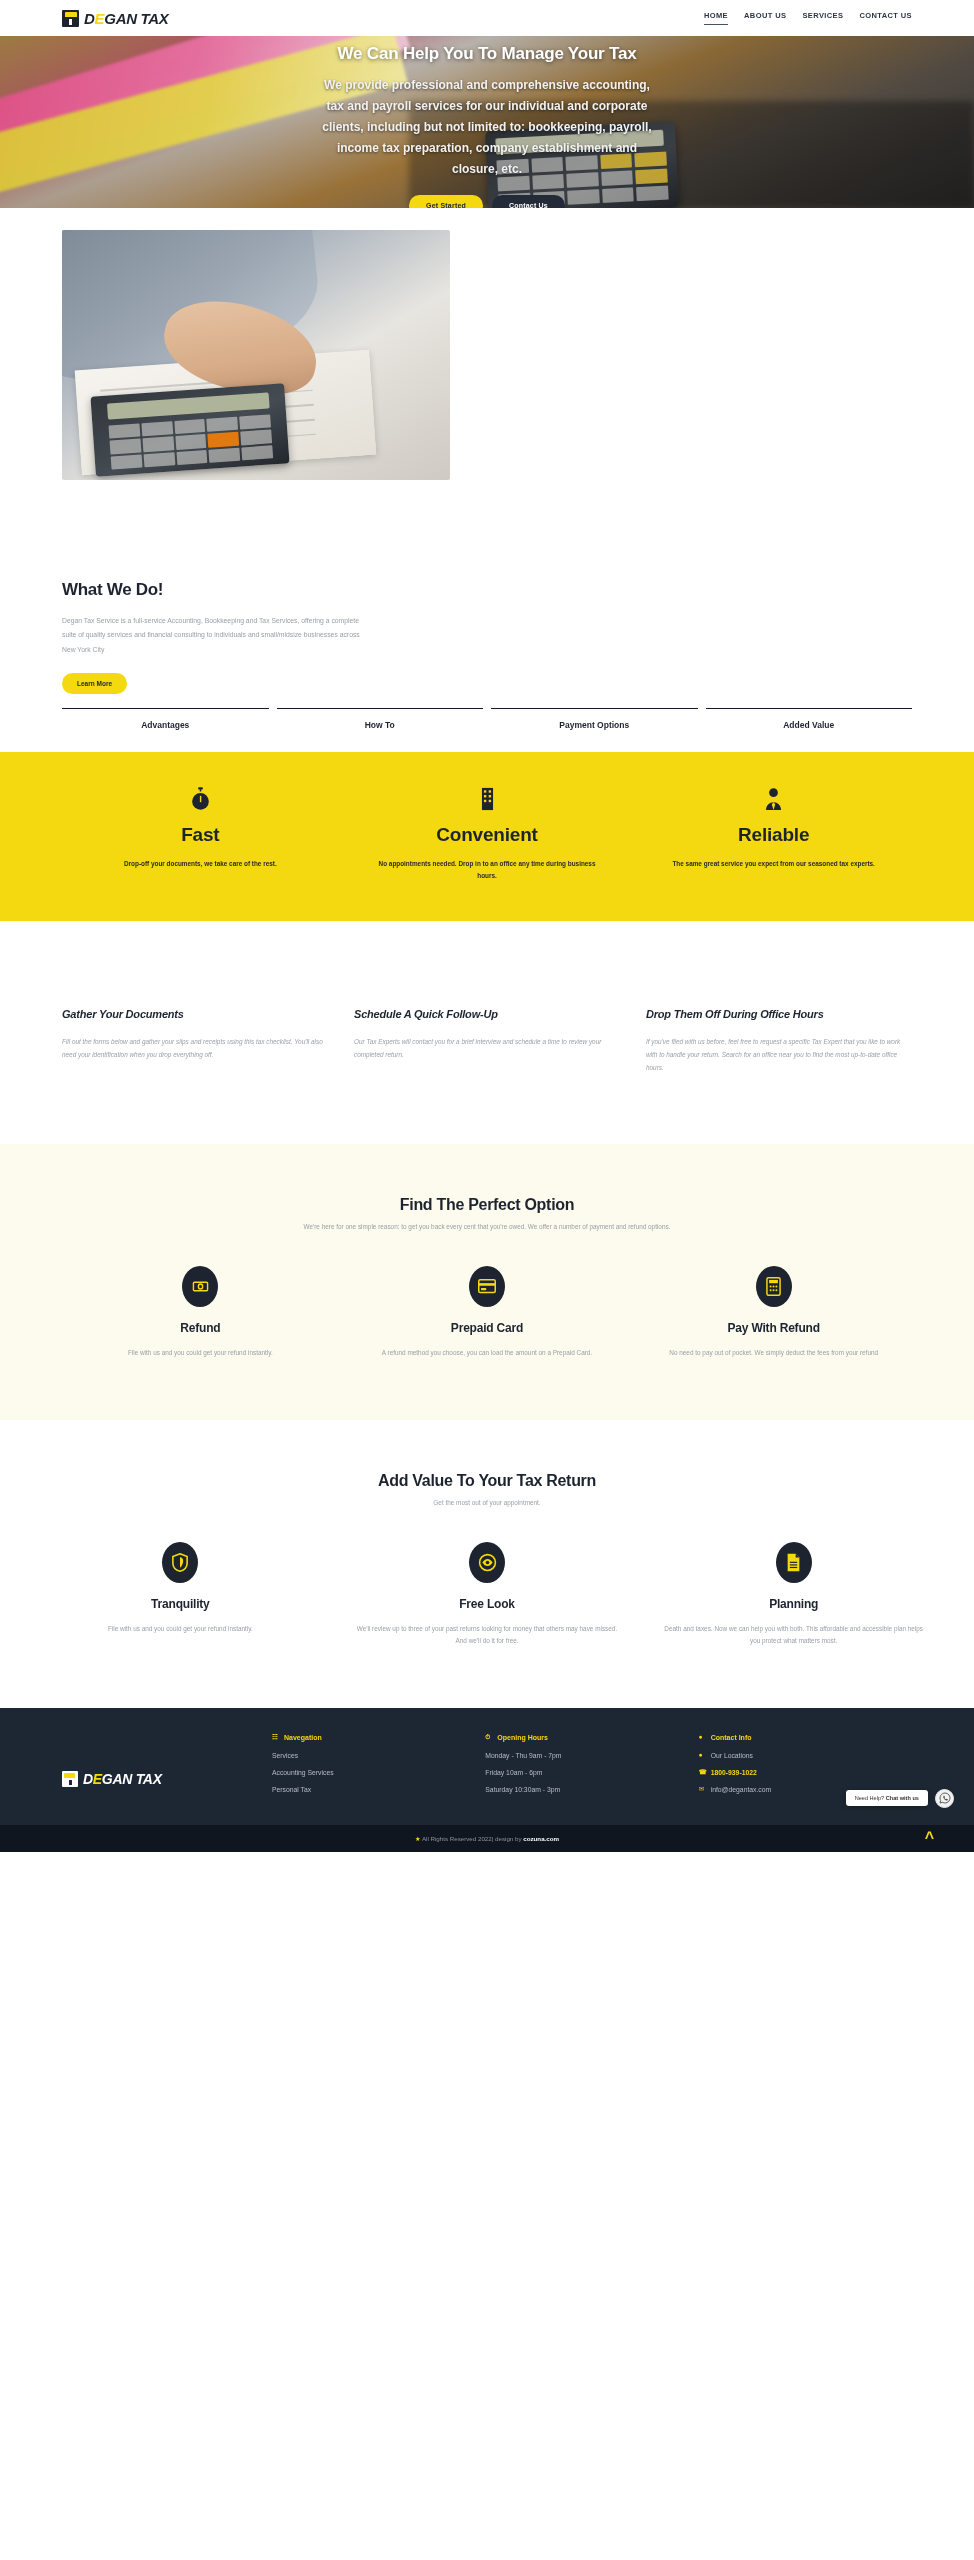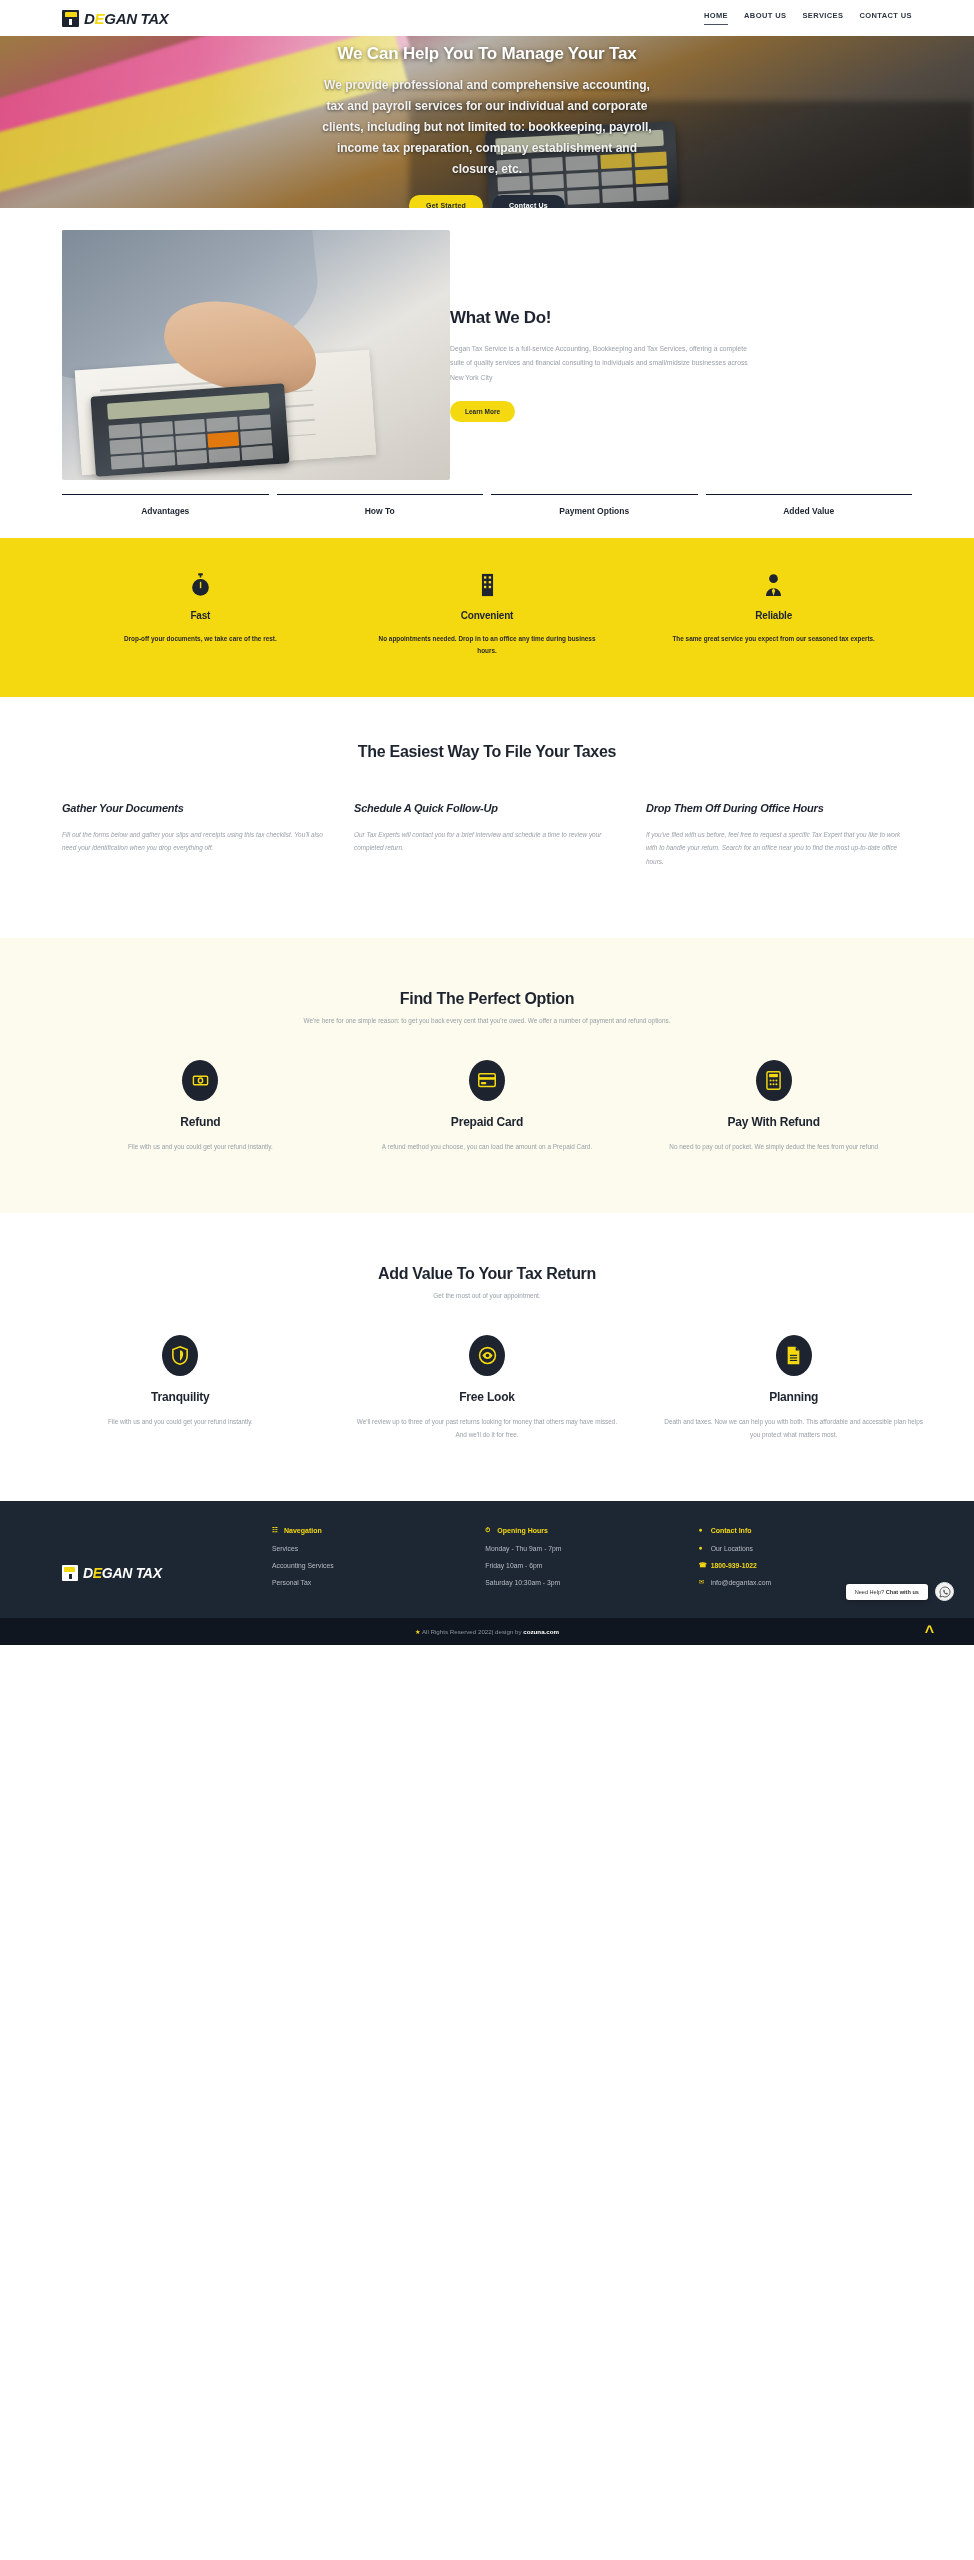--- a/index.html
+++ b/index.html
@@ -123,21 +123,21 @@
     font-size: 7px; font-weight: 800; letter-spacing: .2px;
     padding: 7px 17px; border-radius: 16px; cursor: pointer;
     border: none; font-family: inherit;
   }
   .btn-yellow { background: #f5d910; color: #1d2430; }
   .btn-dark { background: #232b38; color: #ffffff; }
 
   
   .whatwedo {
     background: #ffffff; padding: 22px 62px 0;
-    display: flex; align-items: flex-start;
+    display: flex; gap: 22px; align-items: flex-start; flex-direction: column;
   }
   .wwd-photo {
     width: 388px; height: 250px; flex: none; border-radius: 2px;
     position: relative; overflow: hidden;
     background: linear-gradient(150deg, #8d98a6 0%, #aab3bd 30%, #e7e5e0 60%, #cfcac2 100%);
   }
   .wwd-photo .arm {
     position: absolute; left: -8%; top: -6%; width: 74%; height: 62%;
     background: linear-gradient(150deg, #7b8794 0%, #9aa5b1 55%, #c3cbd3 100%);
     border-radius: 0 0 50% 20%; transform: rotate(-6deg);
@@ -202,21 +202,21 @@
   .band {
     background: #f5d910; padding: 34px 62px 40px;
     display: flex; gap: 10px;
   }
   .band-col { flex: 1; text-align: center; }
   .band-icon {
     height: 26px; display: flex; align-items: center; justify-content: center;
     margin-bottom: 12px; color: #1d2430;
   }
   .band-title {
-    font-size: 10px; font-weight: 800; color: #1d2430;
+    font-size: 19px; font-weight: 800; color: #1d2430;
     margin-bottom: 12px; letter-spacing: -0.2px;
   }
   .band-desc {
     font-size: 6.4px; font-weight: 700; color: #2a2a28;
     line-height: 1.85; padding: 0 22px;
   }
 
   
   .easiest { background: #ffffff; padding: 46px 62px 70px; }
   .sec-title {
@@ -454,21 +454,20 @@
           <path d="M2.5 29c0-6 4.3-10 9.5-10s9.5 4 9.5 10z"></path>
           <path d="M12 19l2.2 3-2.2 7-2.2-7z" fill="#f5d910"></path>
         </svg>
       </div>
       <div class="band-title">Reliable</div>
       <div class="band-desc">The same great service you expect from our seasoned tax experts.</div>
     </div>
   </div>
 
   <div class="easiest">
-    <div class="sec-title">The Easiest Way To File Your Taxes</div>
     <div class="steps">
       <div class="step">
         <div class="step-title">Gather Your Documents</div>
         <div class="step-desc">Fill out the forms below and gather your slips and receipts using this tax checklist. You'll also need your identification when you drop everything off.</div>
       </div>
       <div class="step">
         <div class="step-title">Schedule A Quick Follow-Up</div>
         <div class="step-desc">Our Tax Experts will contact you for a brief interview and schedule a time to review your completed return.</div>
       </div>
       <div class="step">

